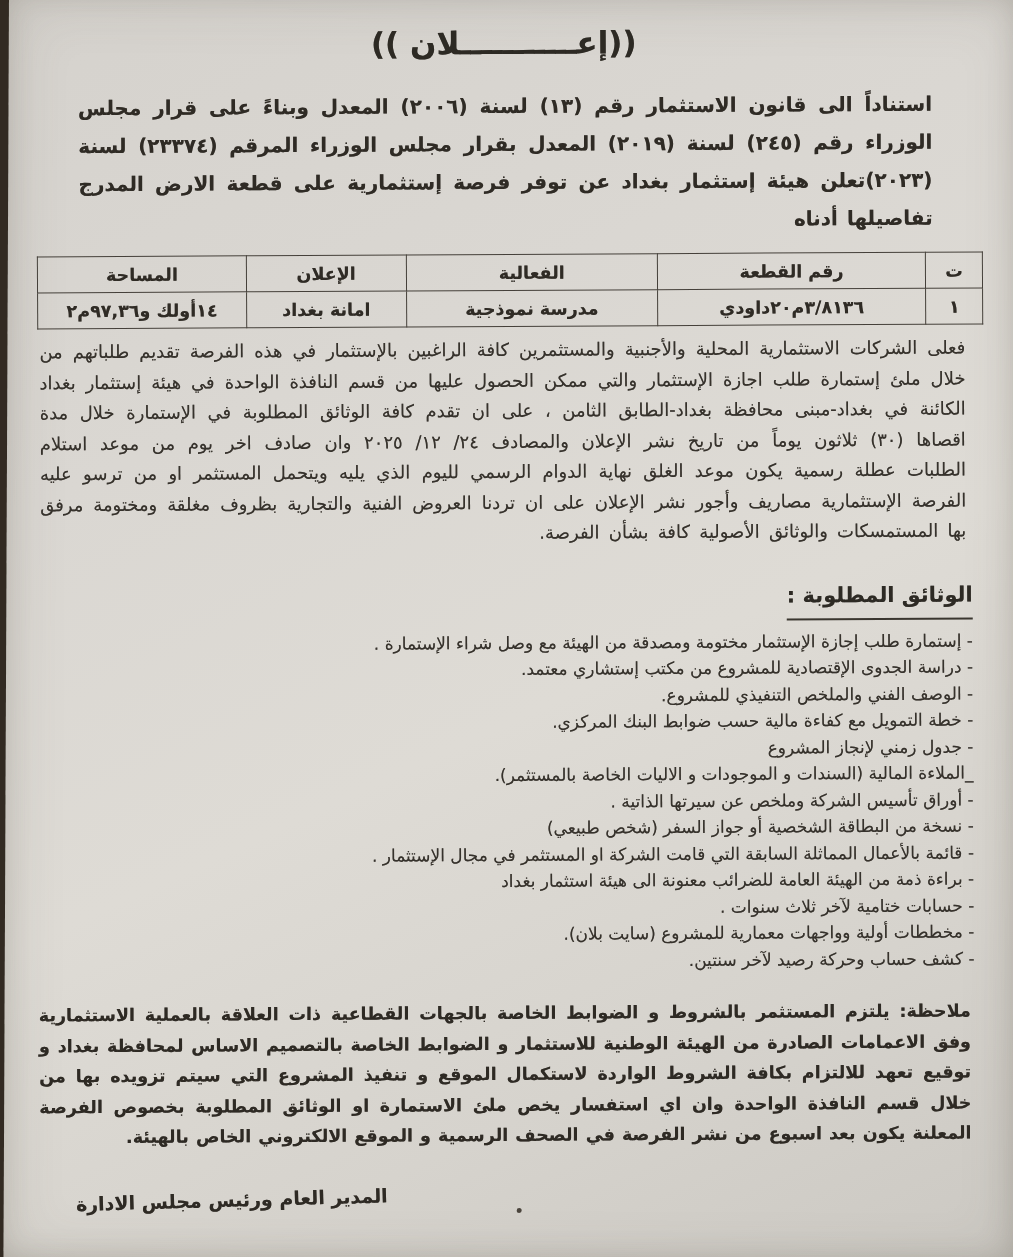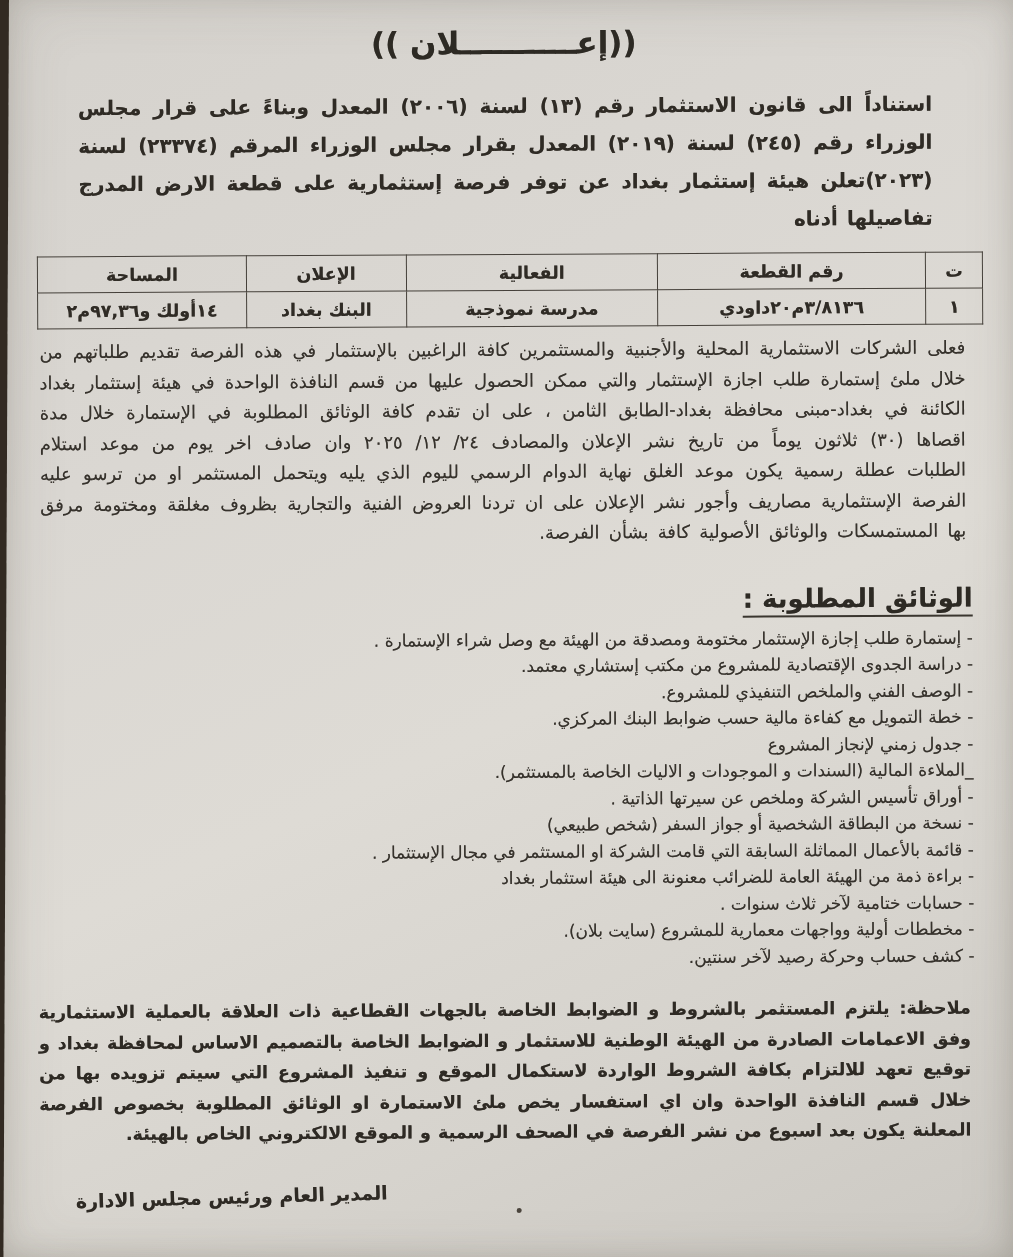--- a/index.html
+++ b/index.html
@@ -65,25 +65,25 @@
   .body-par{
     margin:8px -20px 0 -26px;
     font-size:18px;
     line-height:30.5px;
     text-align:justify;
     word-spacing:3.5px;
   }
   .docs{margin:36px -26px 0 0;}
   .docs-heading{
     display:inline-block;
-    font-size:26px;
+    font-size:21px;
     font-weight:bold;
     color:#2d2a24;
     border-bottom:2px solid #3a362f;
-    padding-bottom:2px;
+    padding-bottom:11px;
   }
   .docs-list{margin-top:8px;}
   .doc-item{
     font-size:17px;
     line-height:26.5px;
     text-align:right;
     white-space:nowrap;
   }
   .note{
     margin:24px -22px 0 -30px;
@@ -136,21 +136,21 @@
           <th>الفعالية</th>
           <th>الإعلان</th>
           <th>المساحة</th>
         </tr>
       </thead>
       <tbody>
         <tr>
           <td>١</td>
           <td>٣/٨١٣٦م٢٠داودي</td>
           <td>مدرسة نموذجية</td>
-          <td>البنك بغداد</td>
+          <td>امانة بغداد</td>
           <td>١٤أولك و٩٧,٣٦م٢</td>
         </tr>
       </tbody>
     </table>
 
     <p class="body-par">فعلى الشركات الاستثمارية المحلية والأجنبية والمستثمرين كافة الراغبين بالإستثمار في هذه الفرصة تقديم طلباتهم من خلال ملئ إستمارة طلب اجازة الإستثمار والتي ممكن الحصول عليها من قسم النافذة الواحدة في هيئة إستثمار بغداد الكائنة في بغداد-مبنى محافظة بغداد-الطابق الثامن ، على ان تقدم كافة الوثائق المطلوبة في الإستمارة خلال مدة اقصاها (٣٠) ثلاثون يوماً من تاريخ نشر الإعلان والمصادف ٢٤/ ١٢/ ٢٠٢٥ وان صادف اخر يوم من موعد استلام الطلبات عطلة رسمية يكون موعد الغلق نهاية الدوام الرسمي لليوم الذي يليه ويتحمل المستثمر او من ترسو عليه الفرصة الإستثمارية مصاريف وأجور نشر الإعلان على ان تردنا العروض الفنية والتجارية بظروف مغلقة ومختومة مرفق بها المستمسكات والوثائق الأصولية كافة بشأن الفرصة.</p>
 
     <div class="docs">
       <span class="docs-heading">الوثائق المطلوبة :</span>
       <div class="docs-list">

